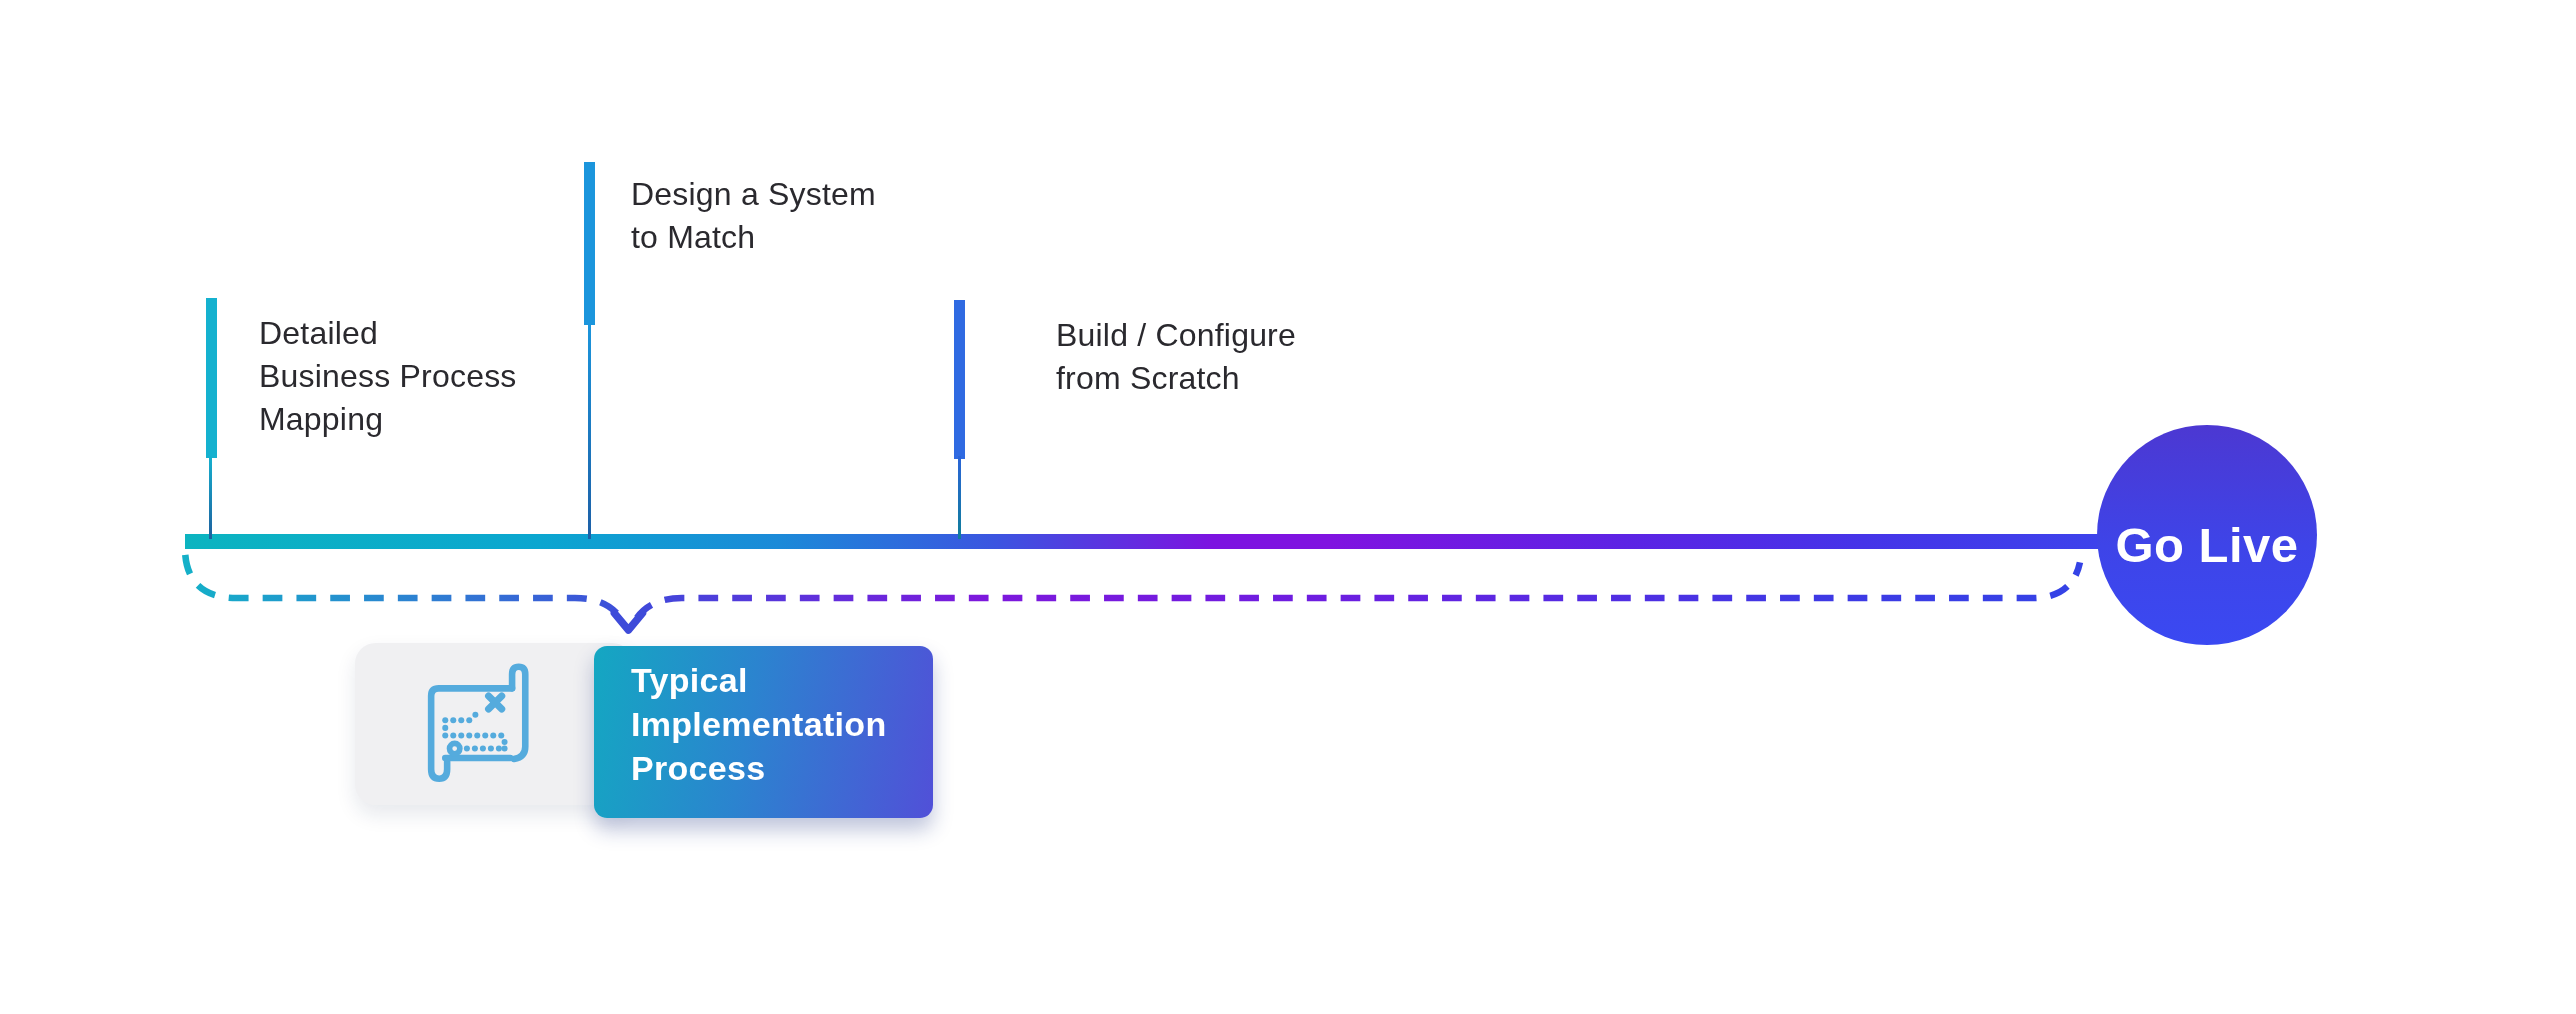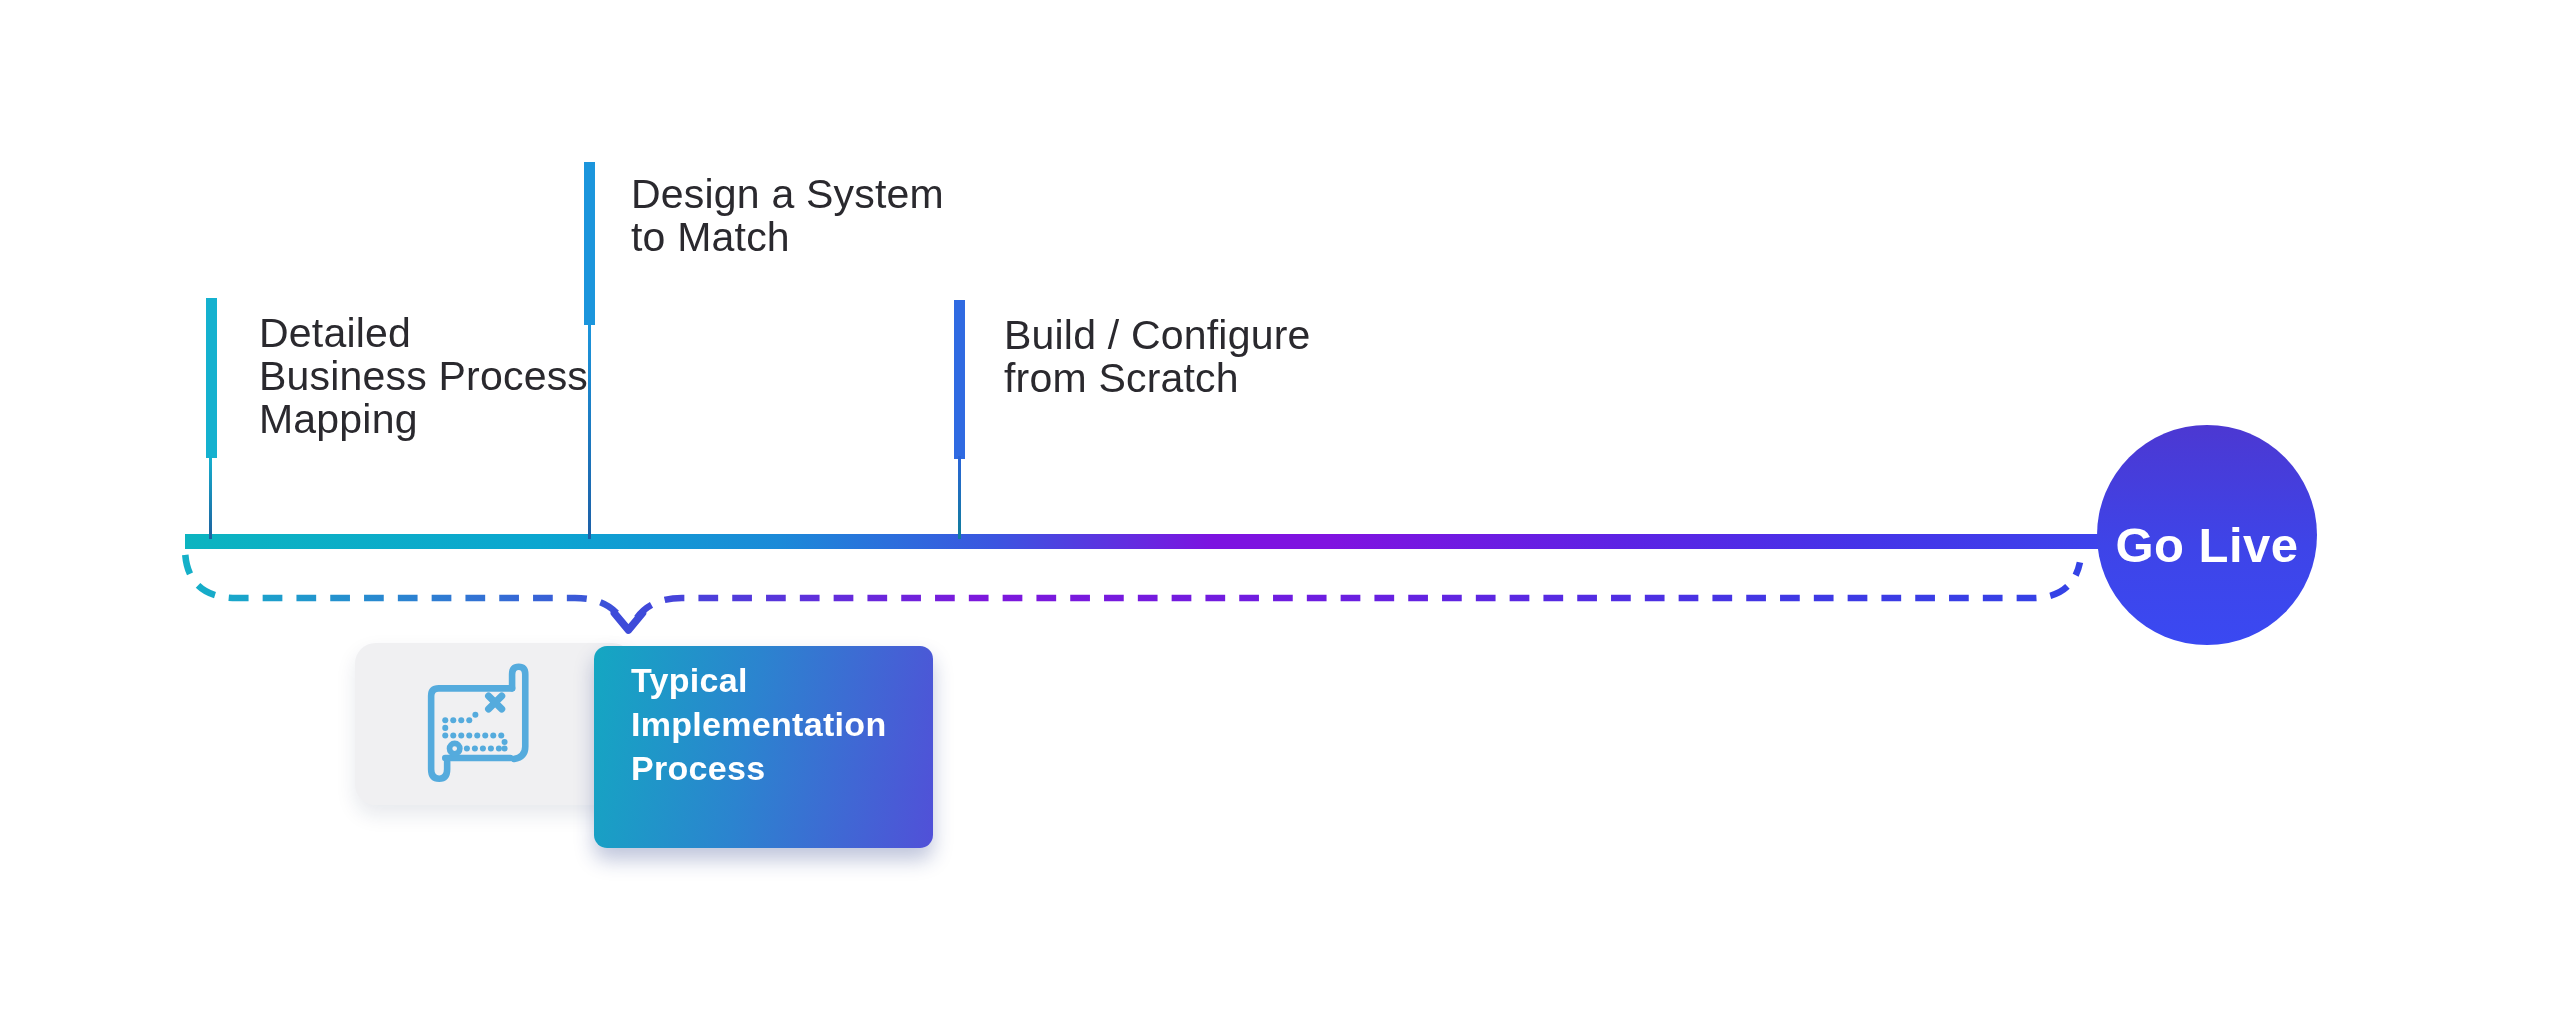--- a/index.html
+++ b/index.html
@@ -24,35 +24,35 @@
       var(--line-violet,#5c23e4) 73%,
       #4534e8 85%,
       var(--line-indigo,#3b46ec) 100%);
   }
 
   
   .bar{position:absolute;width:11.3px;}
   .connector{position:absolute;width:2.8px;}
   .milestone-label{
     position:absolute;
-    font-size:41px;line-height:43px;letter-spacing:0.2px;
+    font-size:32px;line-height:43px;letter-spacing:0.2px;
     color:var(--text-dark,#2a292e);
     white-space:pre-line;
   }
   .m1 .bar{left:206px;top:298px;height:160px;background:var(--tick-teal,#15b1cf);}
   .m1 .connector{left:209px;top:455px;height:84px;background:linear-gradient(180deg,var(--tick-teal,#15b1cf),#1e5f9e);}
   .m1 .milestone-label{left:259px;top:304px;margin-top:8px;}
 
   .m2 .bar{left:584px;top:162px;height:163px;background:var(--tick-blue,#1b95dc);}
   .m2 .connector{left:588px;top:324px;height:215px;background:linear-gradient(180deg,var(--tick-blue,#1b95dc),#1d5fa6);}
   .m2 .milestone-label{left:631px;top:173px;}
 
   .m3 .bar{left:954px;top:300px;height:159px;background:var(--tick-royal,#2f6ae2);}
   .m3 .connector{left:958px;top:456px;height:83px;background:linear-gradient(180deg,#2b64d8,#0f7e9a);}
-  .m3 .milestone-label{left:1004px;top:314px;}
+  .m3 .milestone-label{left:1056px;top:314px;}
 
   
   .go-live{
     position:absolute;left:2097px;top:425px;width:220px;height:220px;
     border-radius:50%;
     background:linear-gradient(180deg,var(--circle-top,#4c38d2) 0%,#3e44e8 55%,var(--circle-bottom,#3a49f2) 100%);
     display:flex;align-items:center;justify-content:center;
   }
   .go-live-text{
     color:var(--text-white,#ffffff);
@@ -63,21 +63,21 @@
   .bracket-svg{position:absolute;left:0;top:0;pointer-events:none;}
 
   
   .icon-card{
     position:absolute;left:355px;top:643px;width:278px;height:162px;
     border-radius:20.7px;background:var(--card-gray,#f0f0f2);
     box-shadow:0 9.4px 20.7px rgba(20,40,80,0.10);
   }
   .map-icon{position:absolute;left:62px;top:19px;}
   .callout-label{
-    position:absolute;left:594px;top:646px;width:339px;height:202px;
+    position:absolute;left:594px;top:646px;width:339px;height:172px;
     border-radius:13px;box-sizing:border-box;
     background:linear-gradient(100deg,var(--card-teal,#14a7c2) 0%,#2b84cf 45%,var(--card-indigo,#5150d8) 100%);
     box-shadow:0 11.3px 20.7px rgba(30,50,130,0.28);
     padding:12.2px 0 0 37px;
   }
   .callout-label-text{
     color:var(--text-white,#ffffff);
     font-size:34px;line-height:44px;font-weight:600;letter-spacing:0.3px;
     white-space:pre-line;
   }

